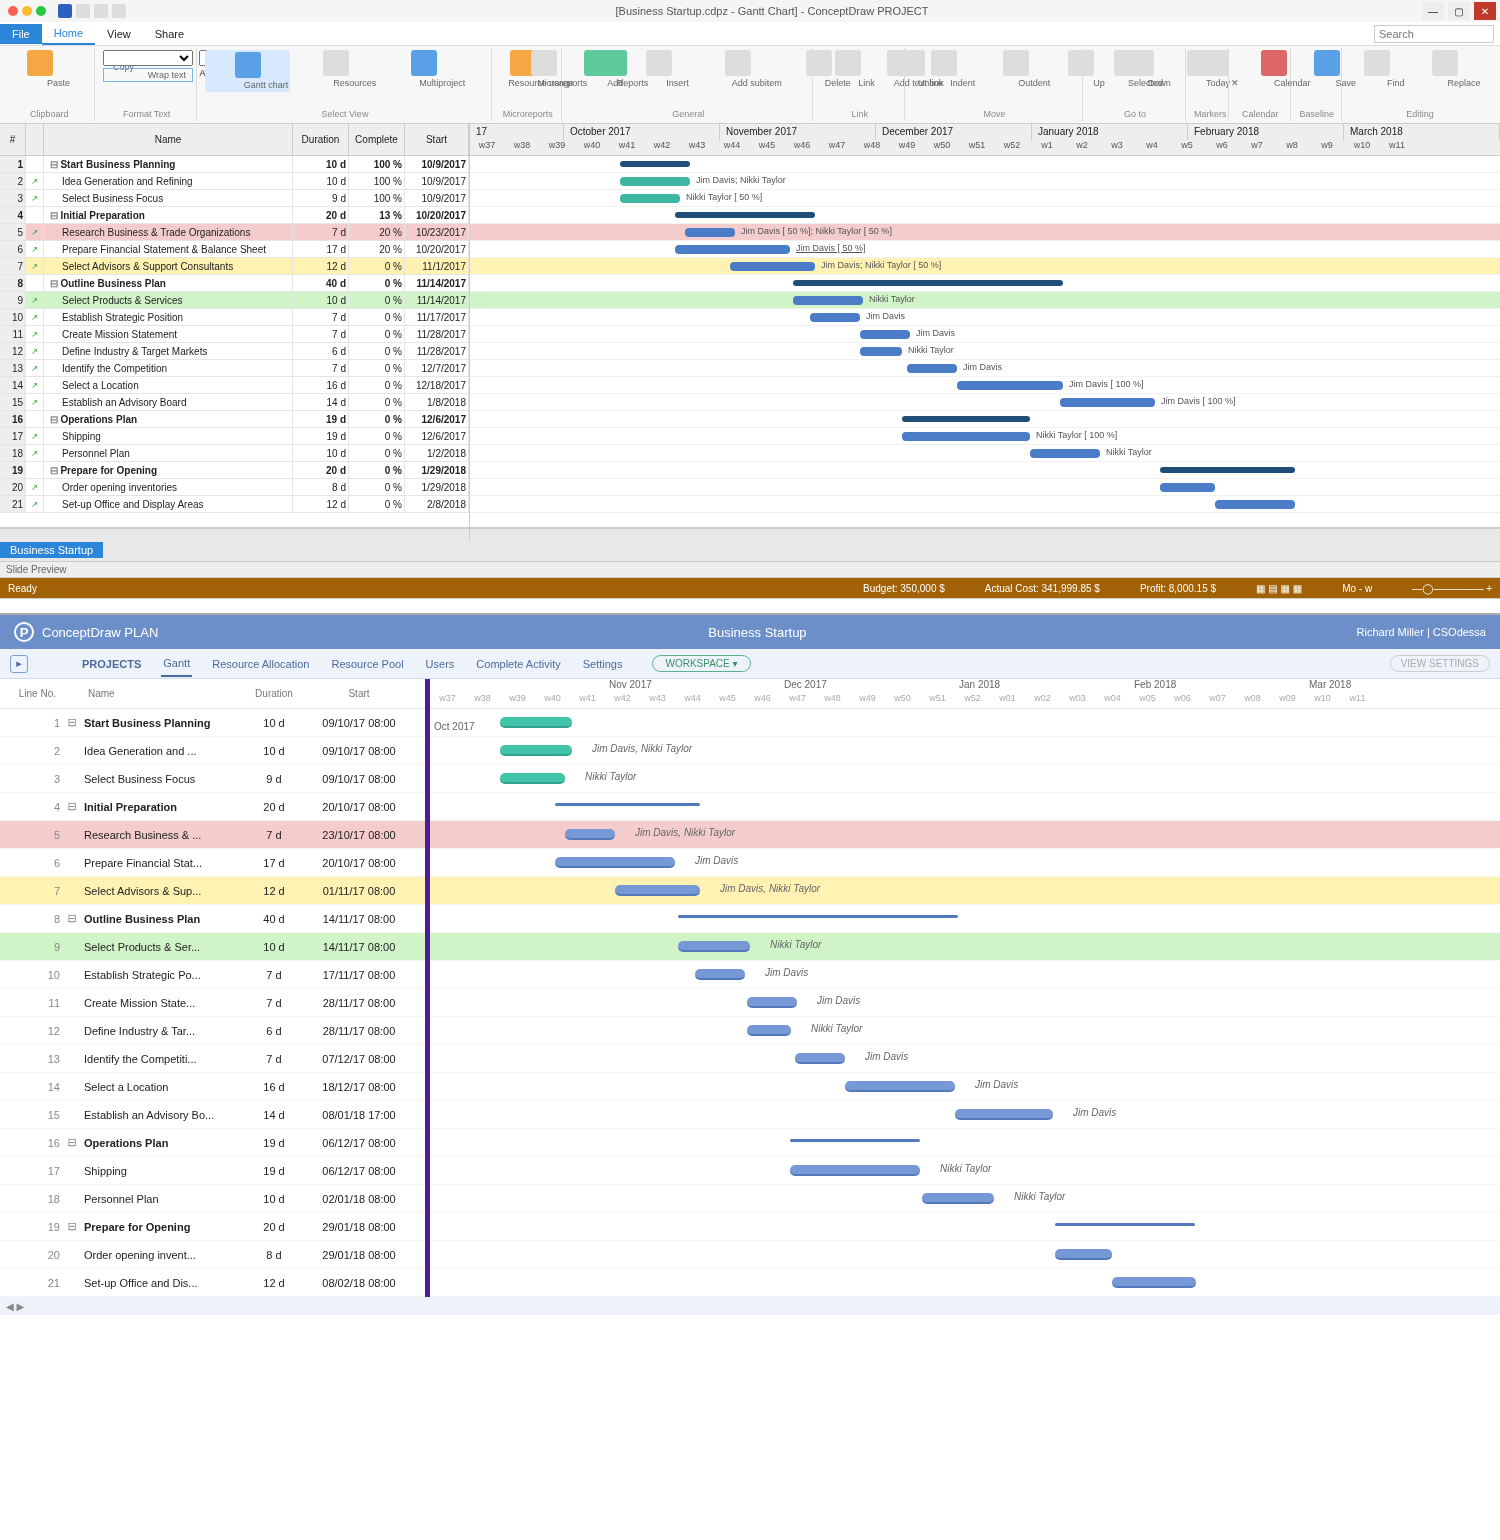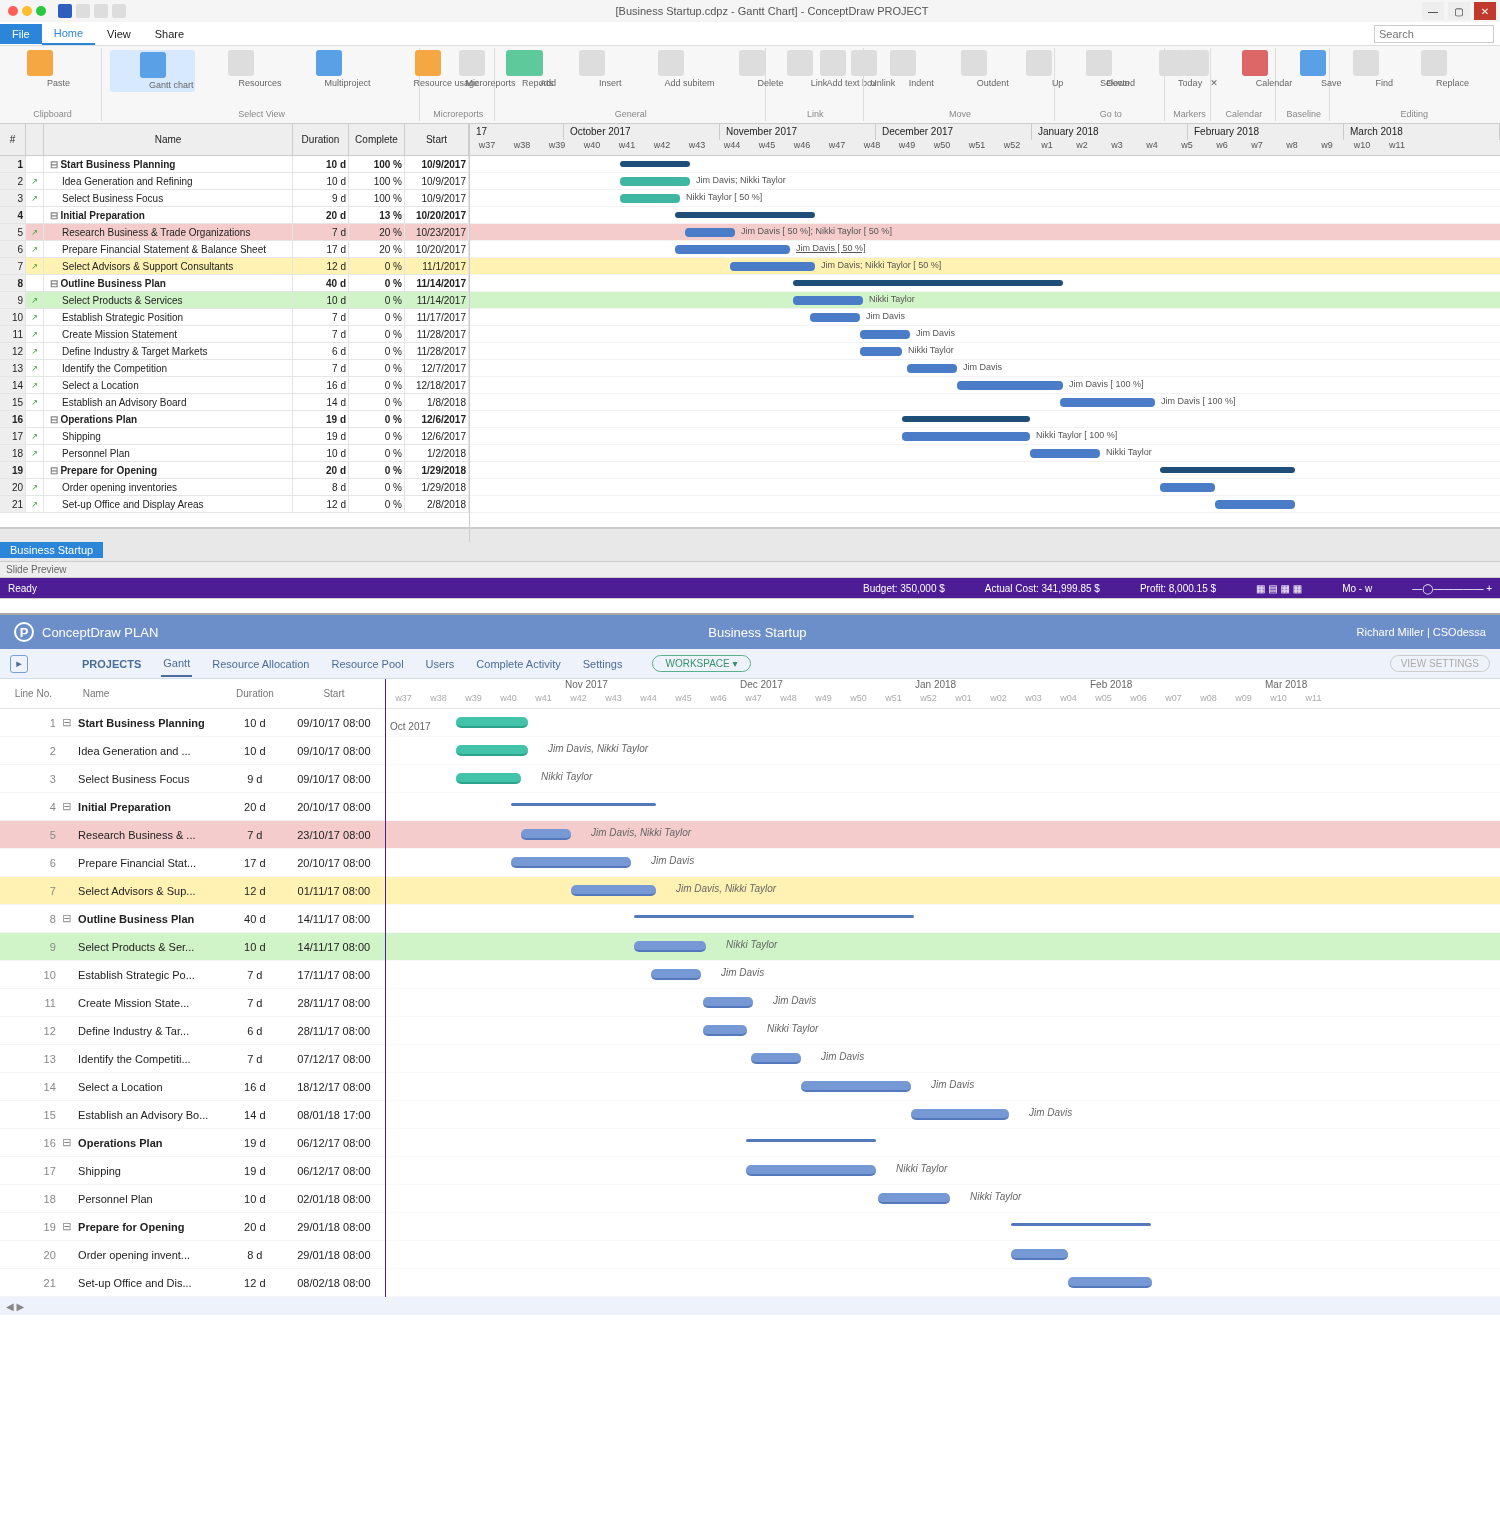--- a/index.html
+++ b/index.html
@@ -74,38 +74,38 @@
   .bar-label{position:absolute;top:2px;font-size:9px;color:#555;white-space:nowrap;}
   .crow.red{background:#f4cccc;}
   .crow.yellow{background:#fff2b3;}
   .crow.green{background:#d0f3c8;}
   .hscrolls{height:14px;background:#e8e8e8;display:flex;}
   .hscrolls .sc{flex:1;border-top:1px solid #ccc;position:relative;}
   .hscrolls .sc:first-child{width:470px;flex:none;border-right:1px solid #ccc;}
   .tabstrip{height:20px;background:#e8e8e8;border-bottom:1px solid #ccc;}
   .tabstrip .ptab{display:inline-block;background:#2b86d9;color:#fff;padding:2px 10px;font-size:11px;}
   .slideprev{height:16px;background:#eee;font-size:10px;color:#666;padding:0 6px;display:flex;align-items:center;border-bottom:1px solid #ccc;}
-  .statusbar{height:20px;background:#4c1d95;color:#fff;display:flex;align-items:center;font-size:10px;padding:0 8px;gap:40px;}
+  .statusbar{height:20px;background:#a16207;color:#fff;display:flex;align-items:center;font-size:10px;padding:0 8px;gap:40px;}
   .statusbar .spacer{flex:1;}
   .statusbar .sitem{white-space:nowrap;}
 
   
   .plan-app{margin-top:14px;border-top:2px solid #aaa;}
   .plan-header{height:34px;background:#6c8fc9;color:#fff;display:flex;align-items:center;padding:0 14px;font-size:13px;}
   .plan-header .logo{width:20px;height:20px;border:2px solid #fff;border-radius:50%;margin-right:8px;display:flex;align-items:center;justify-content:center;font-weight:bold;}
   .plan-header .ph-title{flex:1;text-align:center;}
   .plan-header .user{font-size:11px;}
   .plan-nav{height:30px;background:#eef3fb;border-bottom:1px solid #d0dceb;display:flex;align-items:center;padding:0 10px;gap:18px;font-size:11px;color:#4b6b9a;}
   .plan-nav .pnav{cursor:pointer;padding:6px 2px;}
   .plan-nav .pnav.strong{font-weight:bold;margin-left:34px;}
   .plan-nav .pnav.active{border-bottom:2px solid #4b6b9a;}
   .plan-nav .ws-btn{border:1px solid #5ab08b;color:#3a8f6a;border-radius:12px;padding:2px 12px;font-size:10px;margin-left:10px;}
   .plan-nav .vs-btn{margin-left:auto;border:1px solid #ccc;color:#aaa;border-radius:10px;padding:2px 10px;font-size:10px;}
   .plan-body{display:flex;}
-  .plan-grid{width:386px;border-right:1px solid #4c1d95;}
+  .plan-grid{width:430px;border-right:5px solid #4c1d95;}
   .plan-ghead{display:flex;height:30px;font-size:10px;color:#777;align-items:center;border-bottom:1px solid #e5e5e5;}
   .plan-ghead div{padding:0 4px;}
   .pg-ln{width:60px;text-align:right;}
   .pg-ex{width:24px;}
   .pg-nm{width:160px;}
   .pg-du{width:60px;text-align:center;}
   .pg-st{width:110px;text-align:center;}
   .prow{display:flex;height:28px;align-items:center;font-size:11px;border-bottom:1px solid #f4f4f4;}
   .prow.bold .pg-nm{font-weight:bold;}
   .prow .pg-ln{width:60px;text-align:right;color:#888;}
@@ -176,20 +176,39 @@
         <div style="display:flex;flex-direction:column;gap:2px;">
           <div class="ricon">
               <span>Cut</span>
             </div>
           <div class="ricon">
               <span>Copy</span>
             </div>
         </div>
       </div>
       <div class="glabel">Clipboard</div>
+    </div>
+    <div class="rgrp">
+      <div class="icons">
+        <div style="display:flex;flex-direction:column;gap:2px;font-size:9px;">
+          <select style="width:90px;height:16px;font-size:9px;"></select>
+          <div class="ricon" style="border:1px solid #7bb4e8;padding:1px 4px;">
+              <span>Wrap text</span>
+            </div>
+        </div>
+        <div style="display:flex;flex-direction:column;gap:2px;font-size:9px;">
+          <select style="width:38px;height:16px;font-size:9px;"></select>
+          <div style="display:flex;gap:2px;">
+            <span>Ab▾</span>
+            <span>A↑</span>
+            <span>A↓</span>
+          </div>
+        </div>
+      </div>
+      <div class="glabel">Format Text</div>
     </div>
     <div class="rgrp">
       <div class="icons">
         <div class="ricon lg blue sel">
             <div class="ibox"></div>
             <span>Gantt chart</span>
           </div>
         <div class="ricon lg">
             <div class="ibox"></div>
             <span>Resources</span>

